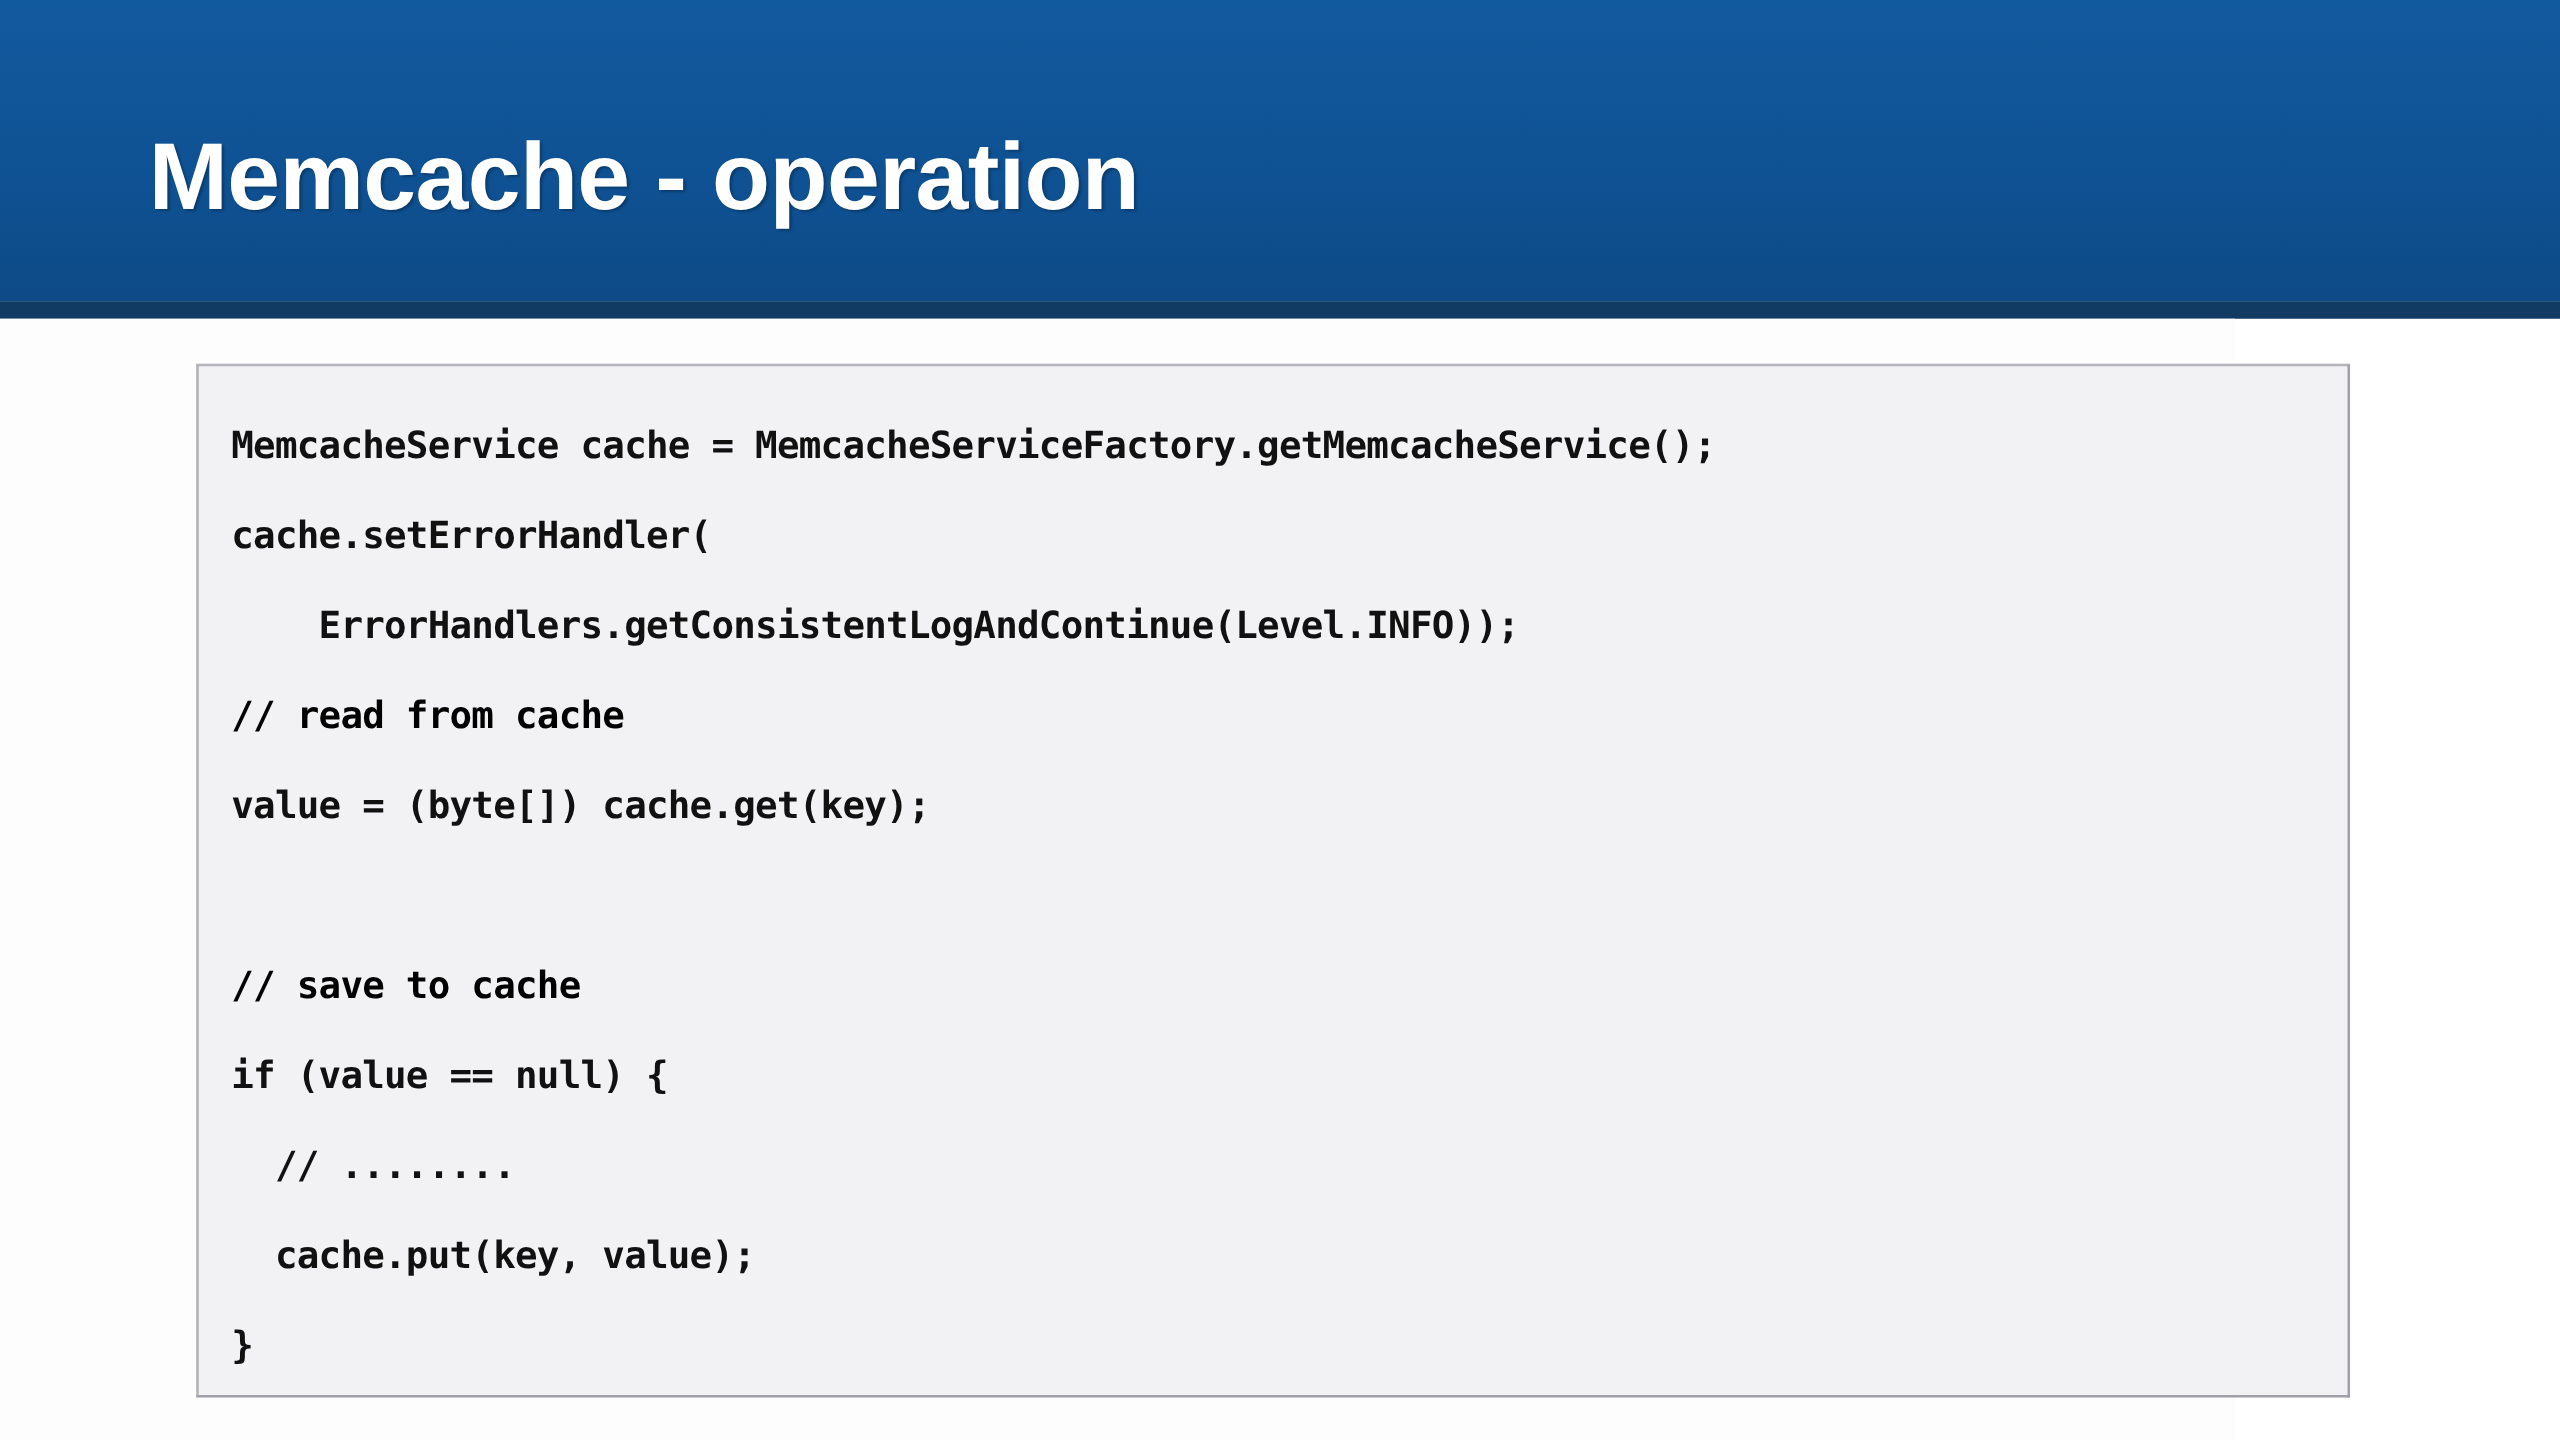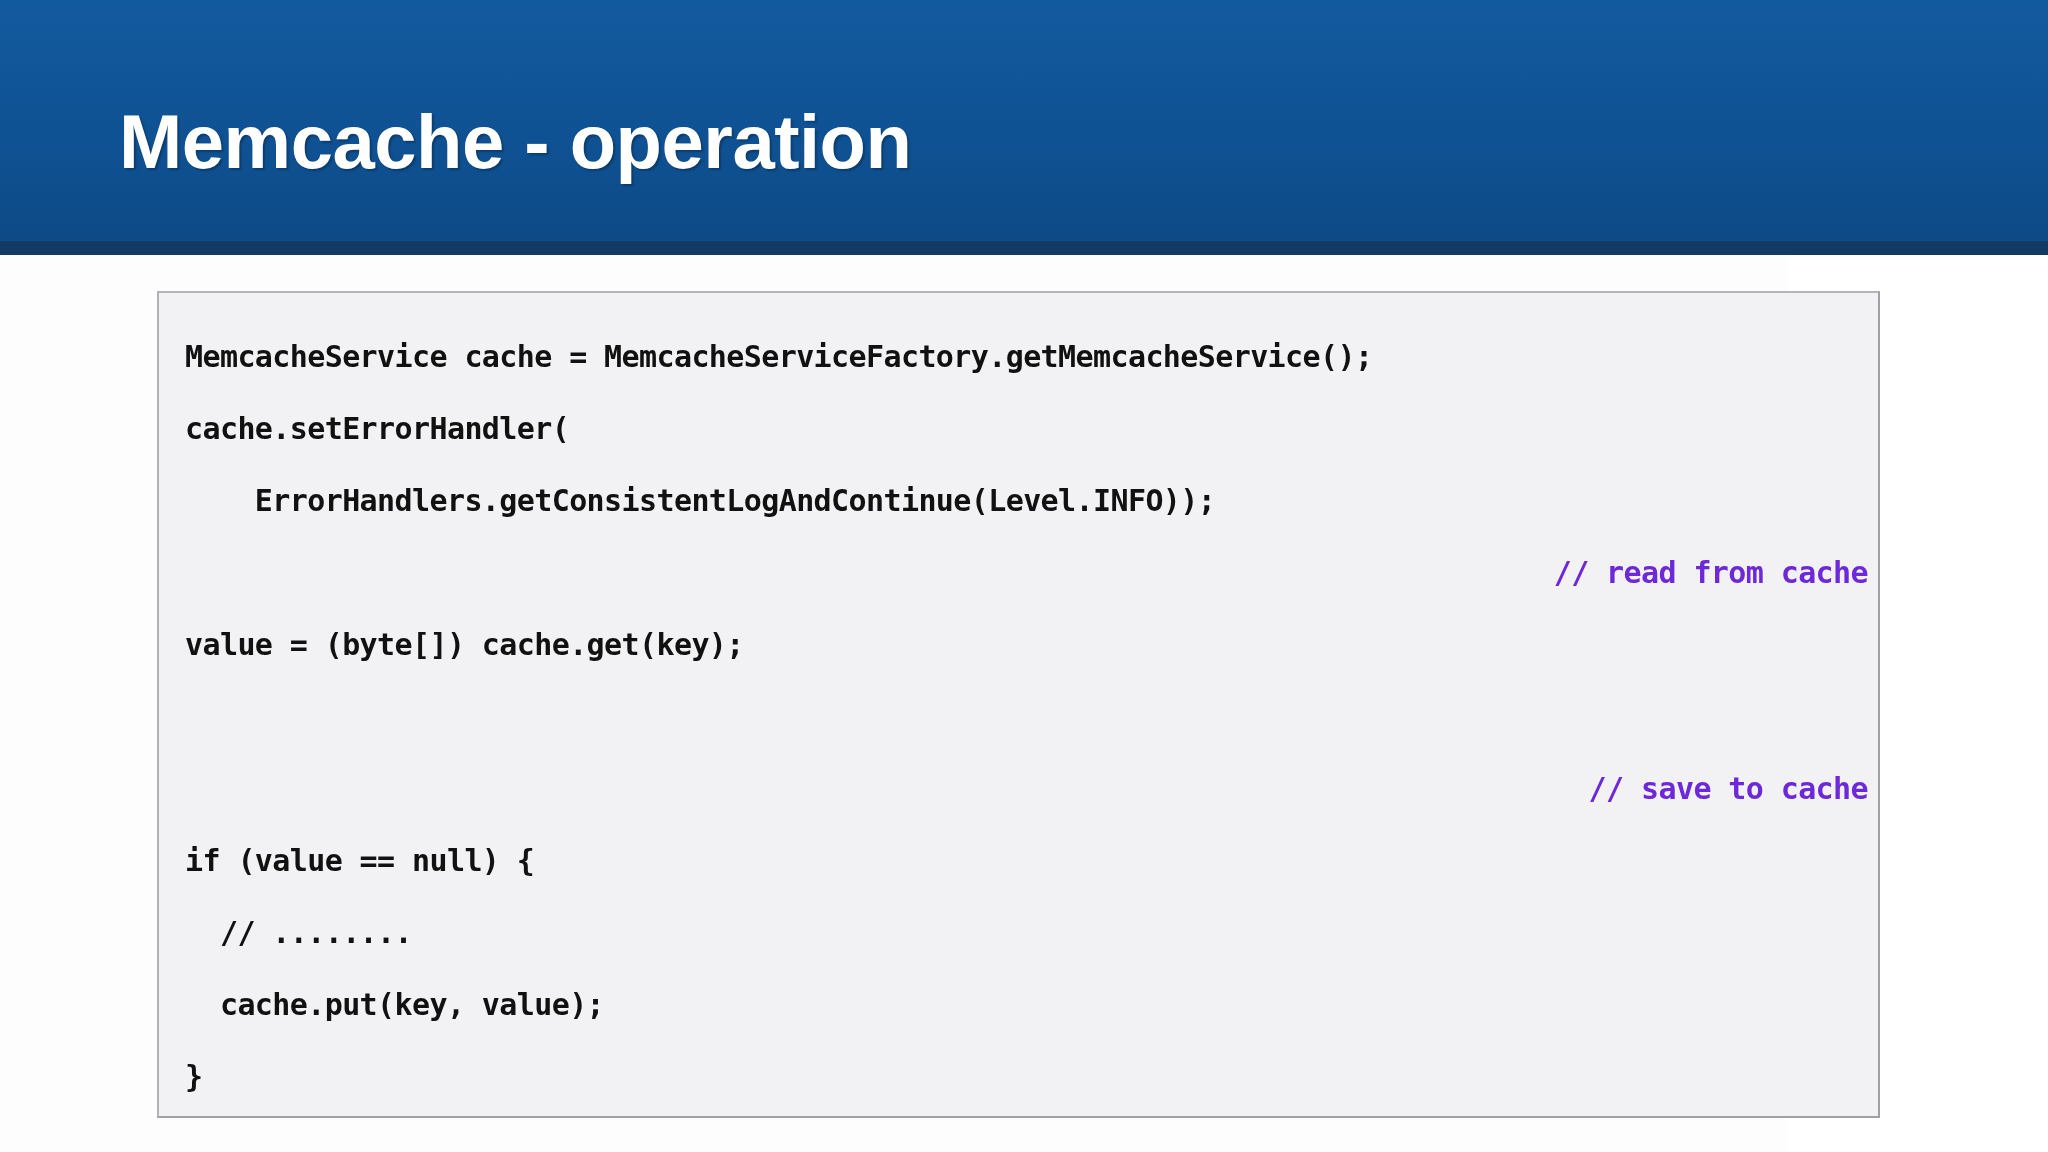--- a/index.html
+++ b/index.html
@@ -80,22 +80,21 @@
     line-height: 72px;
     color: #111111;
     letter-spacing: -0.6px;
     white-space: pre;
   }
   .code-line {
     white-space: pre;
     min-height: 72px;
   }
   .code-line.comment {
-    color: #6d28d9;
-    text-align: right;
+    color: #000000;
   }
   .code-line.blank {
     color: transparent;
   }
 </style>
 </head>
 <body>
 
 <div id="header-band">
   <div id="slide-title">Memcache - operation</div>

